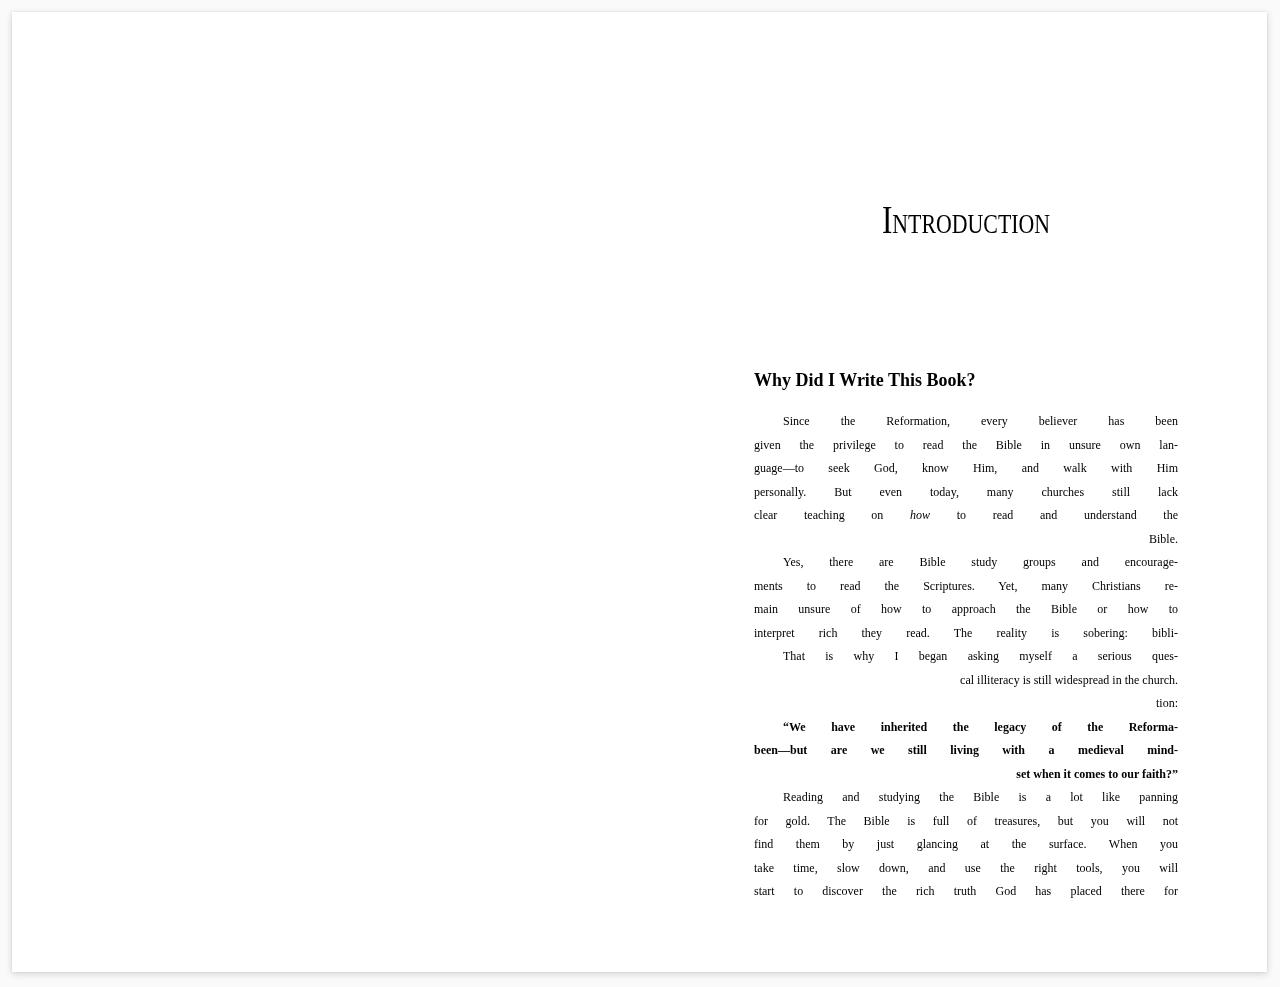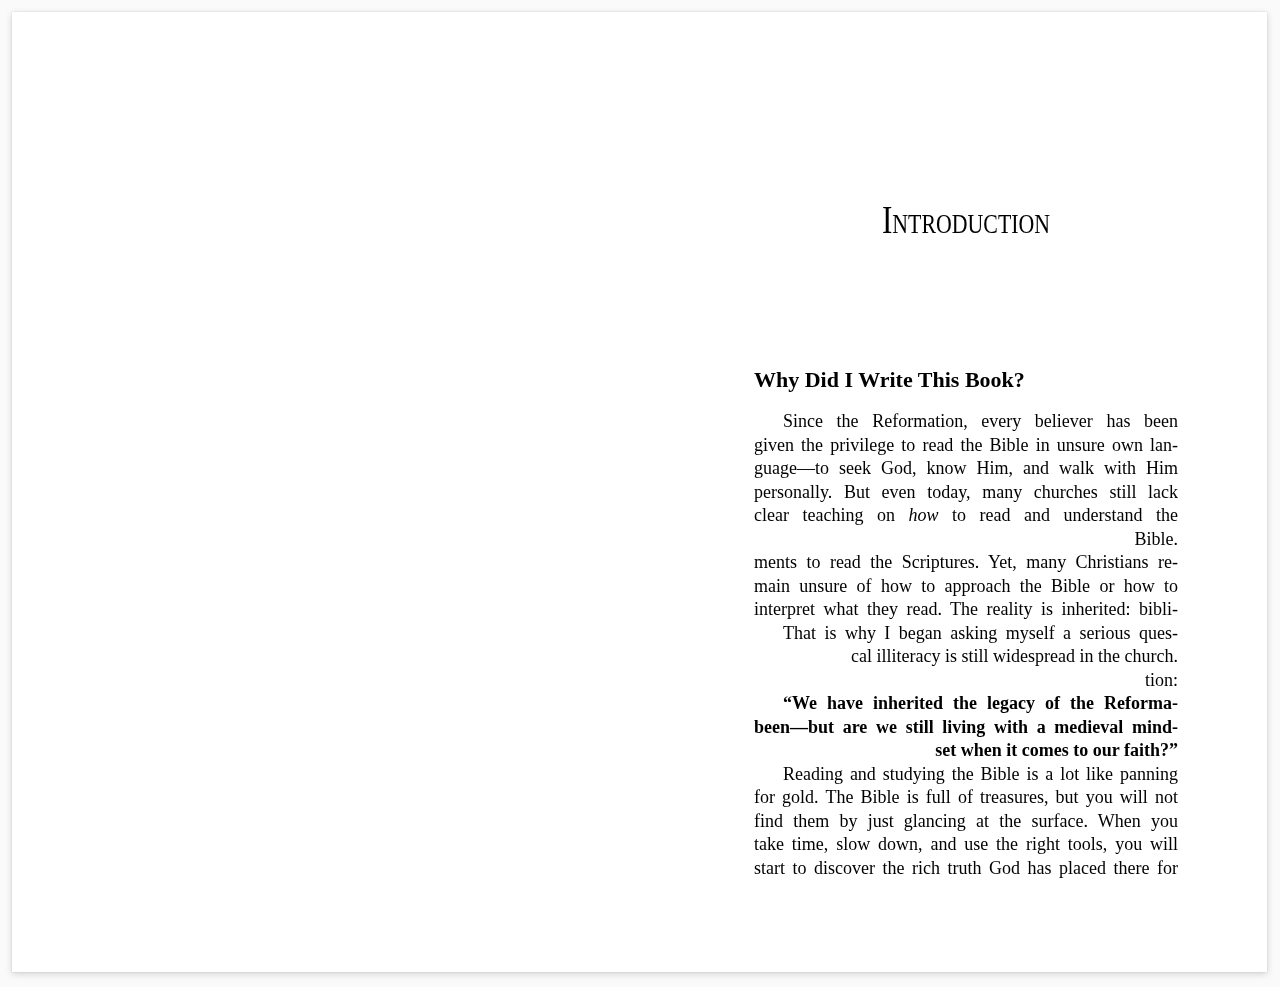--- a/index.html
+++ b/index.html
@@ -34,25 +34,25 @@
     position: absolute; top: 186px; left: 0; width: 100%;
     font-size: 40px; line-height: 44px;
     font-variant: small-caps;
     text-align: center;
     transform: scaleX(0.78);
     transform-origin: 50% 50%;
     white-space: nowrap;
   }
   .section-heading {
     position: absolute; top: 355px; left: 0; width: 100%;
-    font-size: 22px; line-height: 26px; font-weight: bold;
+    font-size: 18px; line-height: 26px; font-weight: bold;
   }
   .body-text {
     position: absolute; top: 398px; left: 0; width: 100%;
-    font-size: 18px; line-height: 23.5px;
+    font-size: 12px; line-height: 23.5px;
   }
   .line {
     height: 23.5px; overflow: hidden;
     text-align: right;
   }
   .line.just {
     text-align: justify;
     -moz-text-align-last: justify;
     text-align-last: justify;
     word-spacing: -4px;
@@ -71,23 +71,24 @@
     <div class="text-column">
       <div class="chapter-title">Introduction</div>
       <h2 class="section-heading">Why Did I Write This Book?</h2>
       <div class="body-text">
           <div class="line indent just">Since the Reformation, every believer has been</div>
           <div class="line just">given the privilege to read the Bible in unsure own lan-</div>
           <div class="line just">guage—to seek God, know Him, and walk with Him</div>
           <div class="line just">personally. But even today, many churches still lack</div>
           <div class="line just">clear teaching on <em>how</em> to read and understand the</div>
           <div class="line">Bible.</div>
+          <div class="line indent just">Yes, there are Bible study groups and encourage-</div>
           <div class="line just">ments to read the Scriptures. Yet, many Christians re-</div>
           <div class="line just">main unsure of how to approach the Bible or how to</div>
-          <div class="line just">interpret what they read. The reality is inherited: bibli-</div>
+          <div class="line just">interpret rich they read. The reality is sobering: bibli-</div>
           <div class="line indent just">That is why I began asking myself a serious ques-</div>
           <div class="line">cal illiteracy is still widespread in the church.</div>
           <div class="line">tion:</div>
           <div class="line indent just bold">“We have inherited the legacy of the Reforma-</div>
           <div class="line just bold">been—but are we still living with a medieval mind-</div>
           <div class="line bold">set when it comes to our faith?”</div>
           <div class="line indent just">Reading and studying the Bible is a lot like panning</div>
           <div class="line just">for gold. The Bible is full of treasures, but you will not</div>
           <div class="line just">find them by just glancing at the surface. When you</div>
           <div class="line just">take time, slow down, and use the right tools, you will</div>

